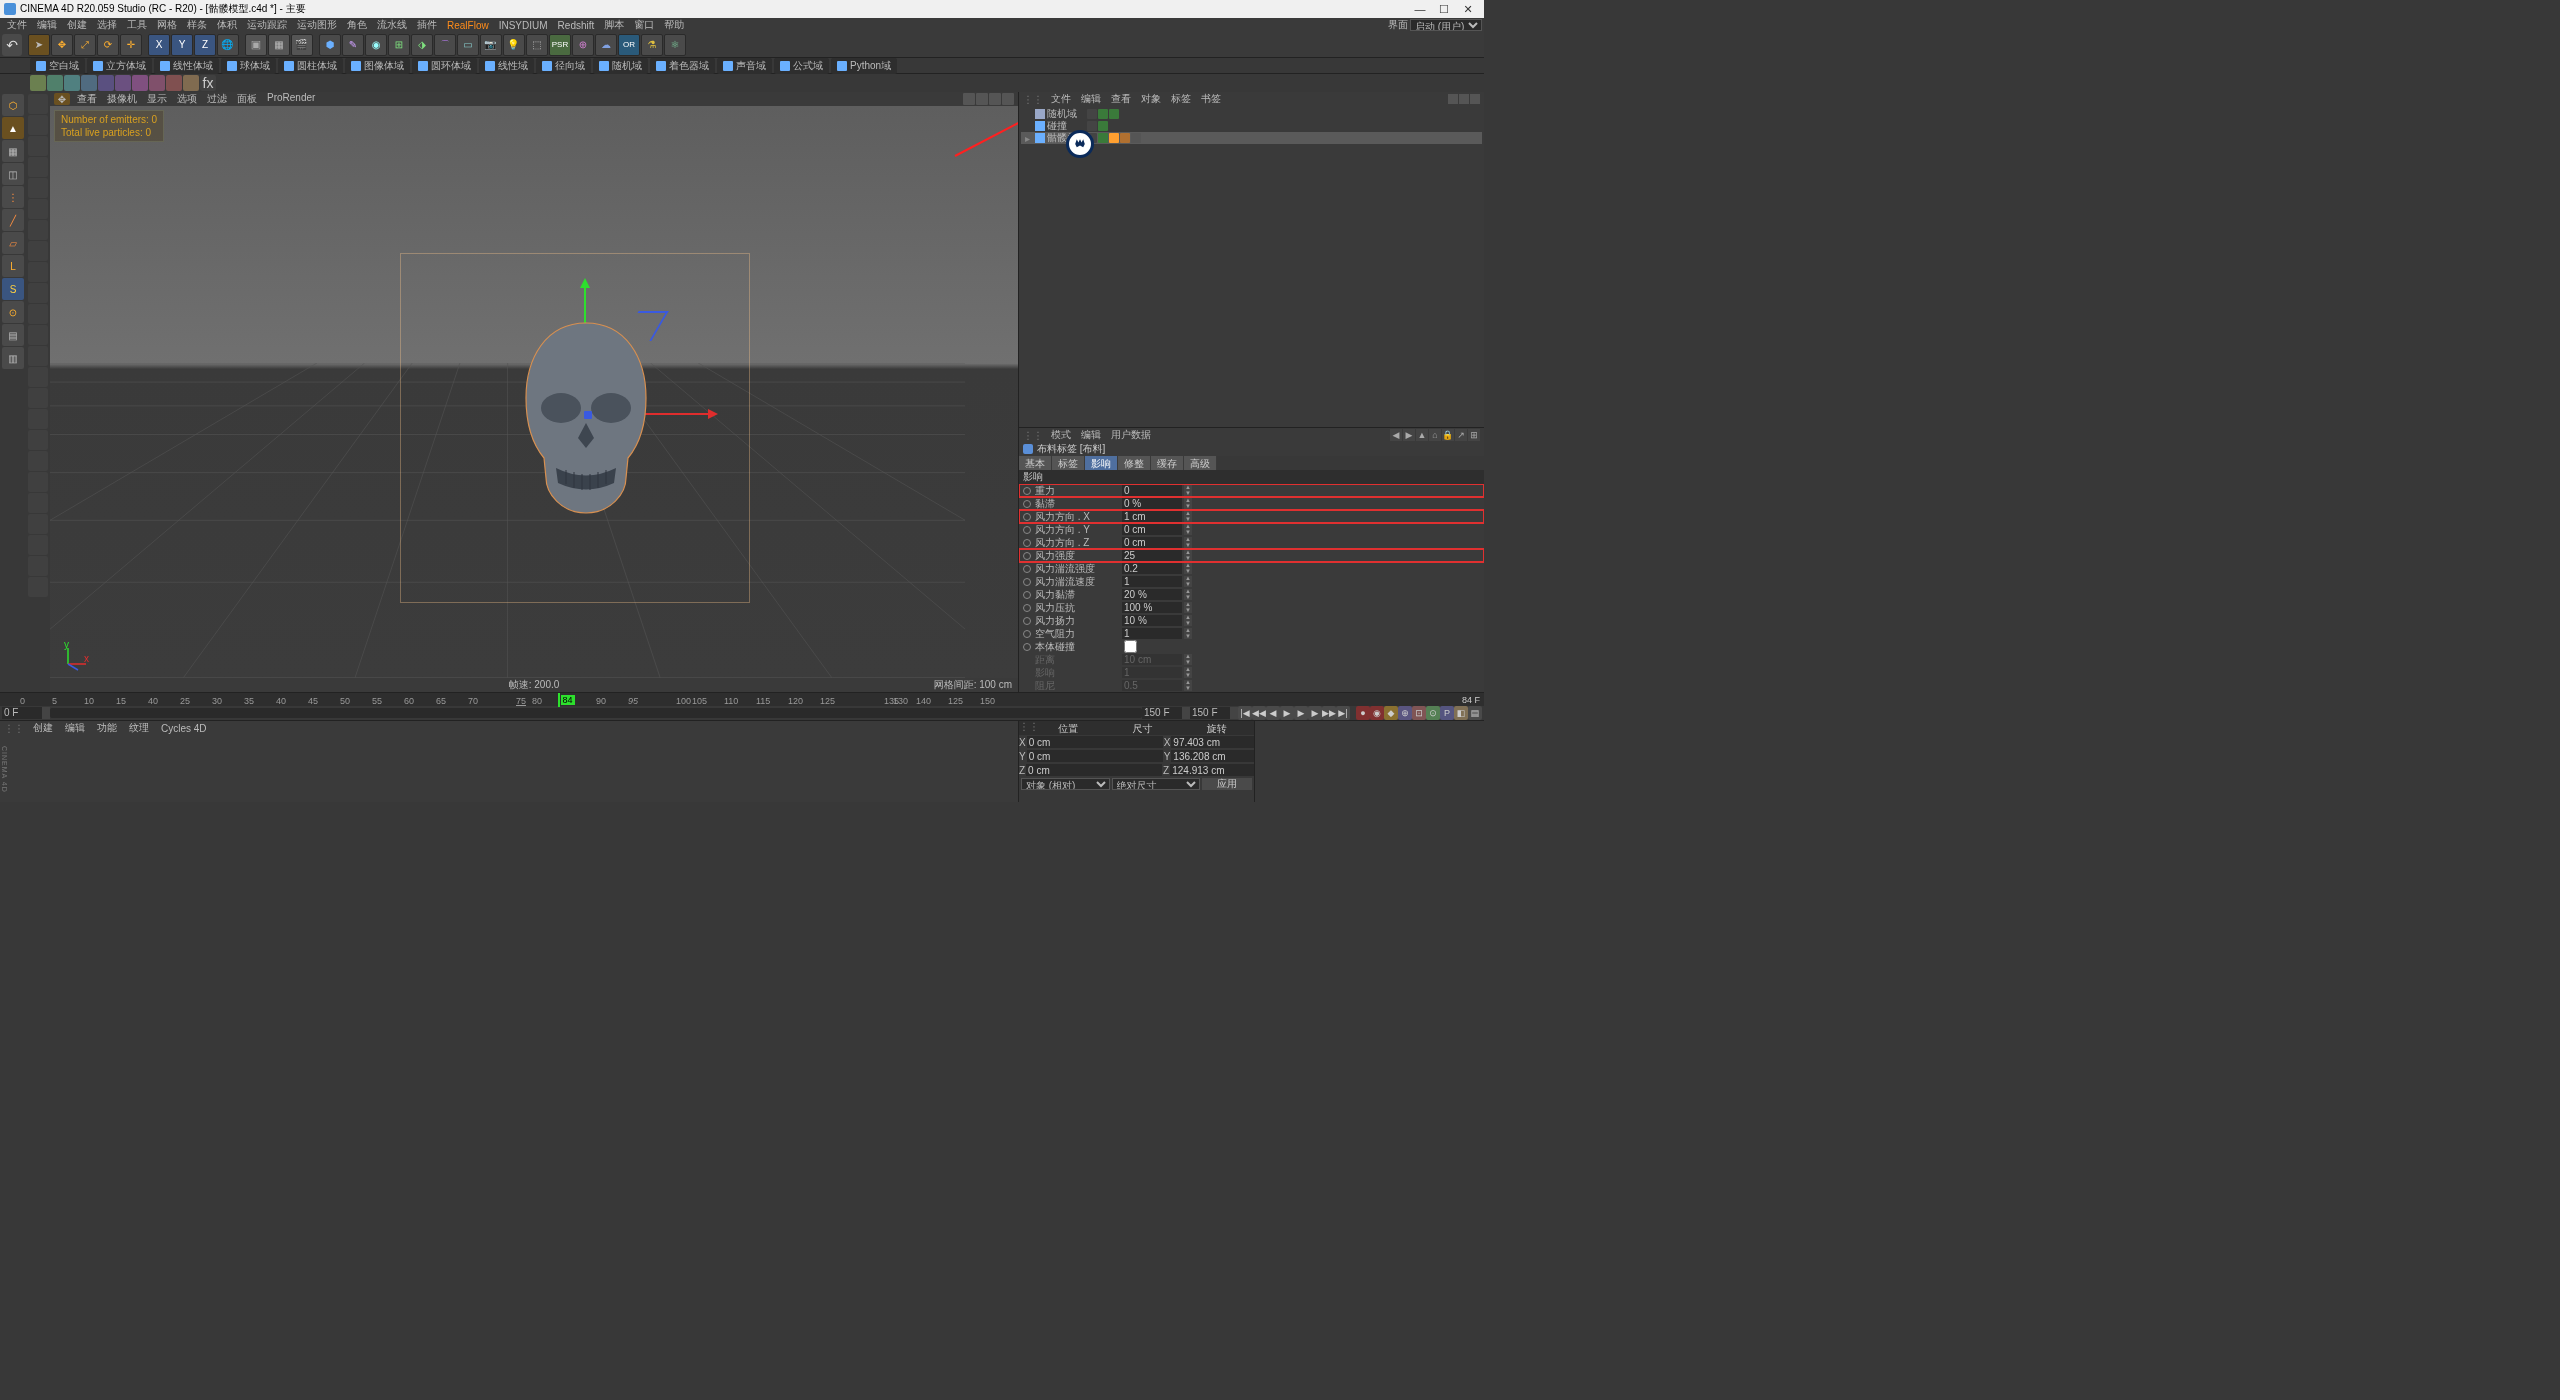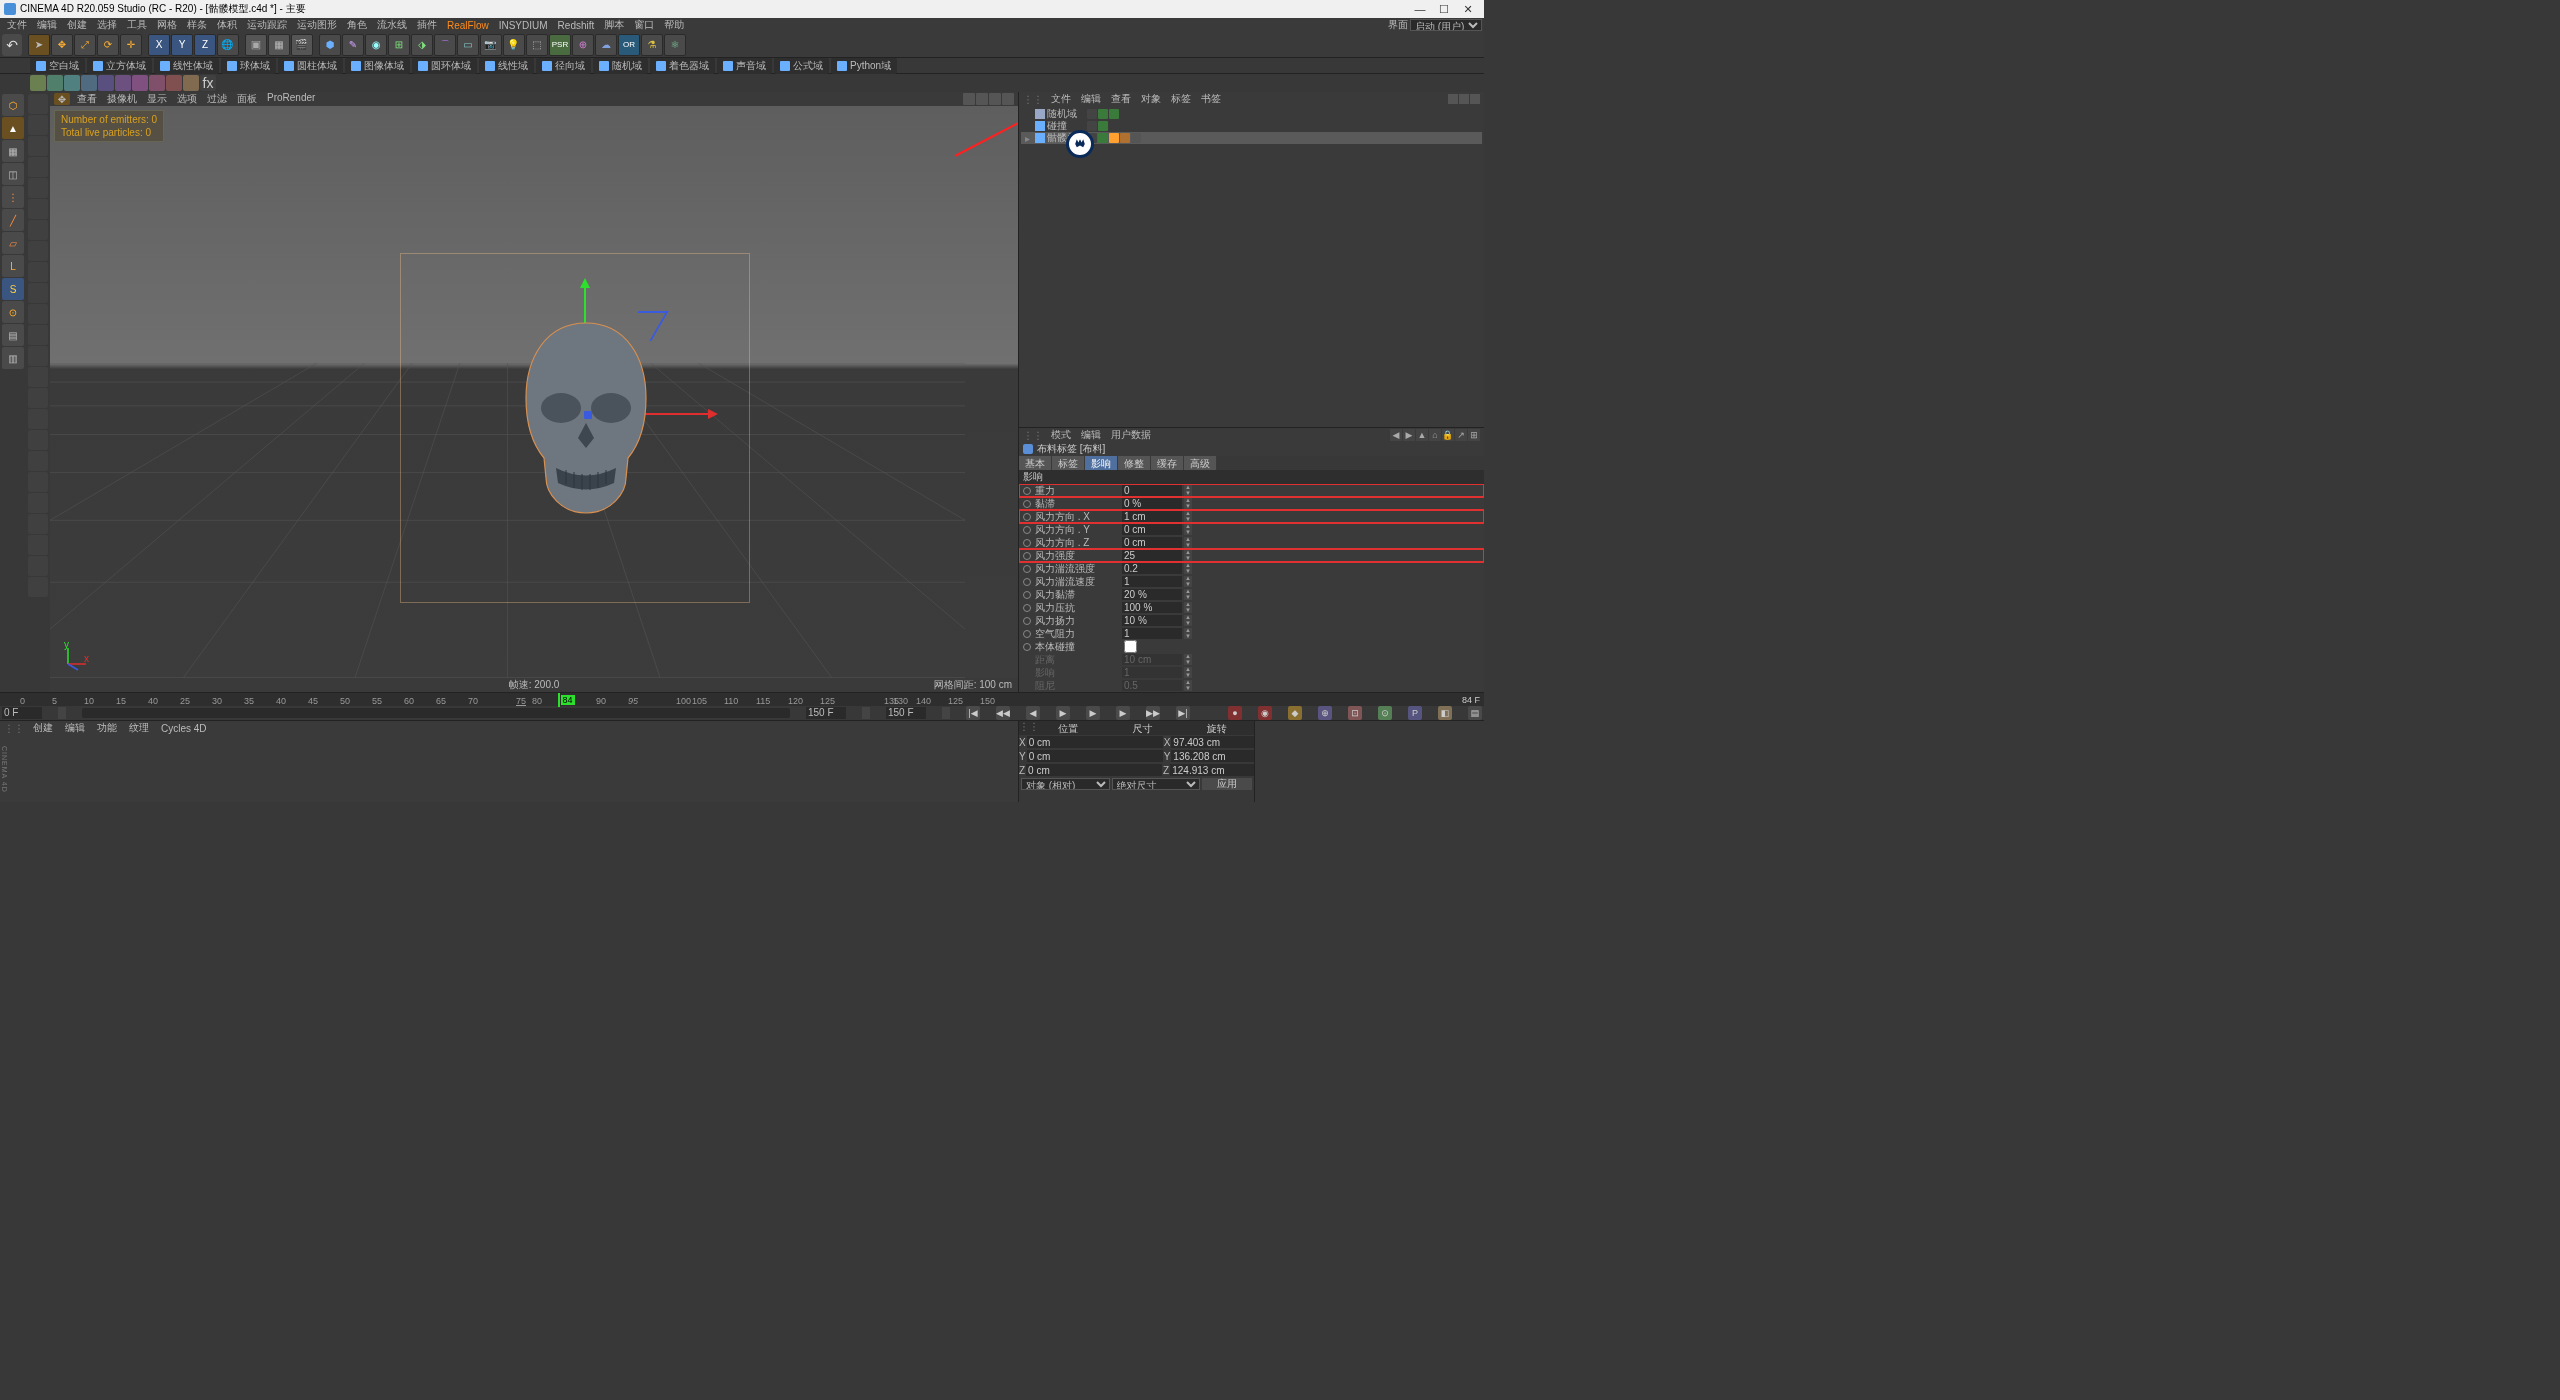--- a/index.html
+++ b/index.html
@@ -81,21 +81,21 @@
 .attr-row .albl { width:85px; font-size:10px; color:#bbb; white-space:nowrap; overflow:hidden; }
 .attr-row .albl.dis { color:#666; }
 .attr-row .aval { width:60px; height:11px; background:#2a2a2a; color:#ccc; font-size:10px; padding:0 2px; border:none; }
 .attr-row .aval.dis { color:#666; background:#333; }
 .attr-row .spin { width:8px; height:11px; background:#444; display:flex; flex-direction:column; }
 .attr-row .spin div { flex:1; font-size:6px; color:#999; text-align:center; line-height:5px; cursor:pointer; }
 .timeline-area { height:28px; background:#383838; border-top:1px solid #222; display:flex; flex-direction:column; }
 .tl-ruler { height:14px; background:#2e2e2e; position:relative; display:flex; align-items:flex-end; padding:0 20px; }
 .tl-tick { position:absolute; bottom:0; font-size:9px; color:#999; }
 .tl-marker { position:absolute; top:0; width:2px; height:14px; background:#2de02d; }
-.tl-controls { height:16px; display:flex; align-items:center; padding:0 2px; gap:16px; }
+.tl-controls { height:16px; display:flex; align-items:center; padding:0 2px; gap:0; }
 .tl-field { width:40px; height:12px; background:#2a2a2a; color:#bbb; font-size:10px; border:none; padding:0 2px; }
 .tl-slider { flex:1; height:10px; background:#2a2a2a; border-radius:2px; position:relative; }
 .tl-btn { width:14px; height:14px; background:#4a4a4a; border-radius:2px; display:flex; align-items:center; justify-content:center; color:#ccc; font-size:9px; cursor:pointer; }
 .tl-btn.rec { background:#803030; }
 .tl-btn.key { background:#8a7030; }
 .bottom-row { height:82px; background:#383838; display:flex; border-top:1px solid #222; }
 .bottom-tabs { height:14px; background:#3a3a3a; display:flex; align-items:center; padding:0 4px; gap:0; }
 .bottom-tabs .bt { padding:0 6px; font-size:10px; color:#bbb; cursor:pointer; }
 .bottom-left { flex:1; display:flex; flex-direction:column; }
 .coord-panel { width:236px; background:#383838; border-left:1px solid #222; display:flex; flex-direction:column; }

